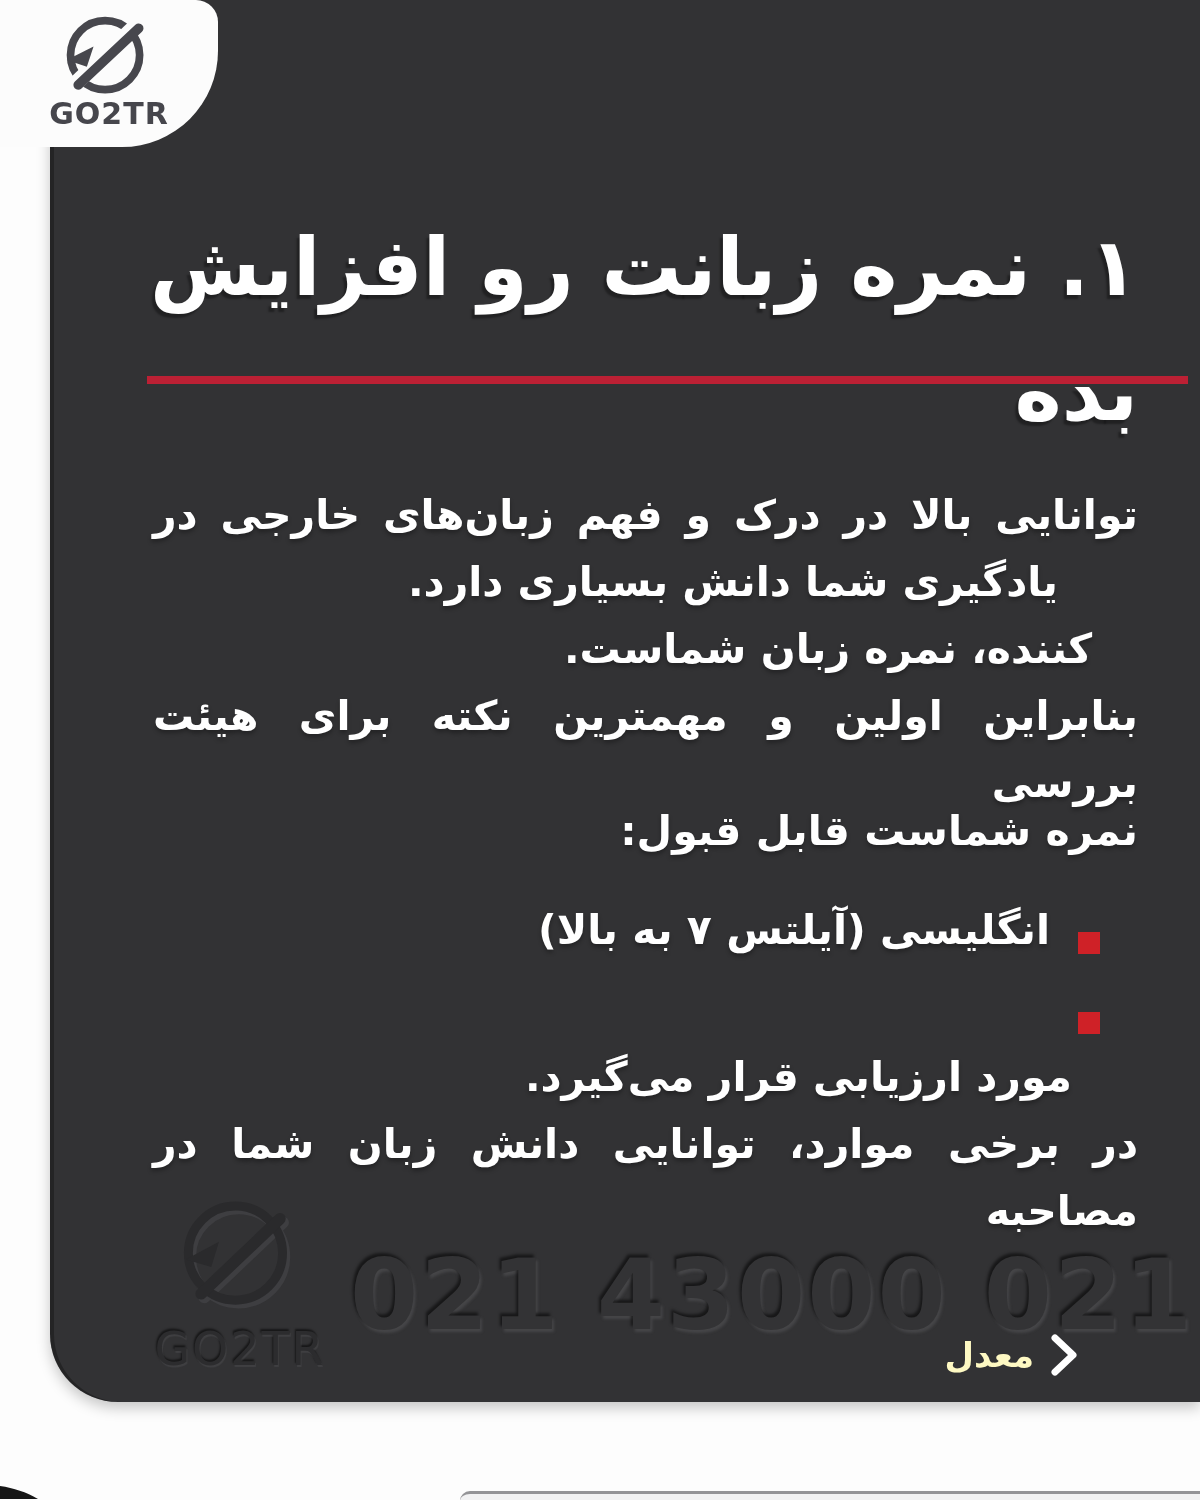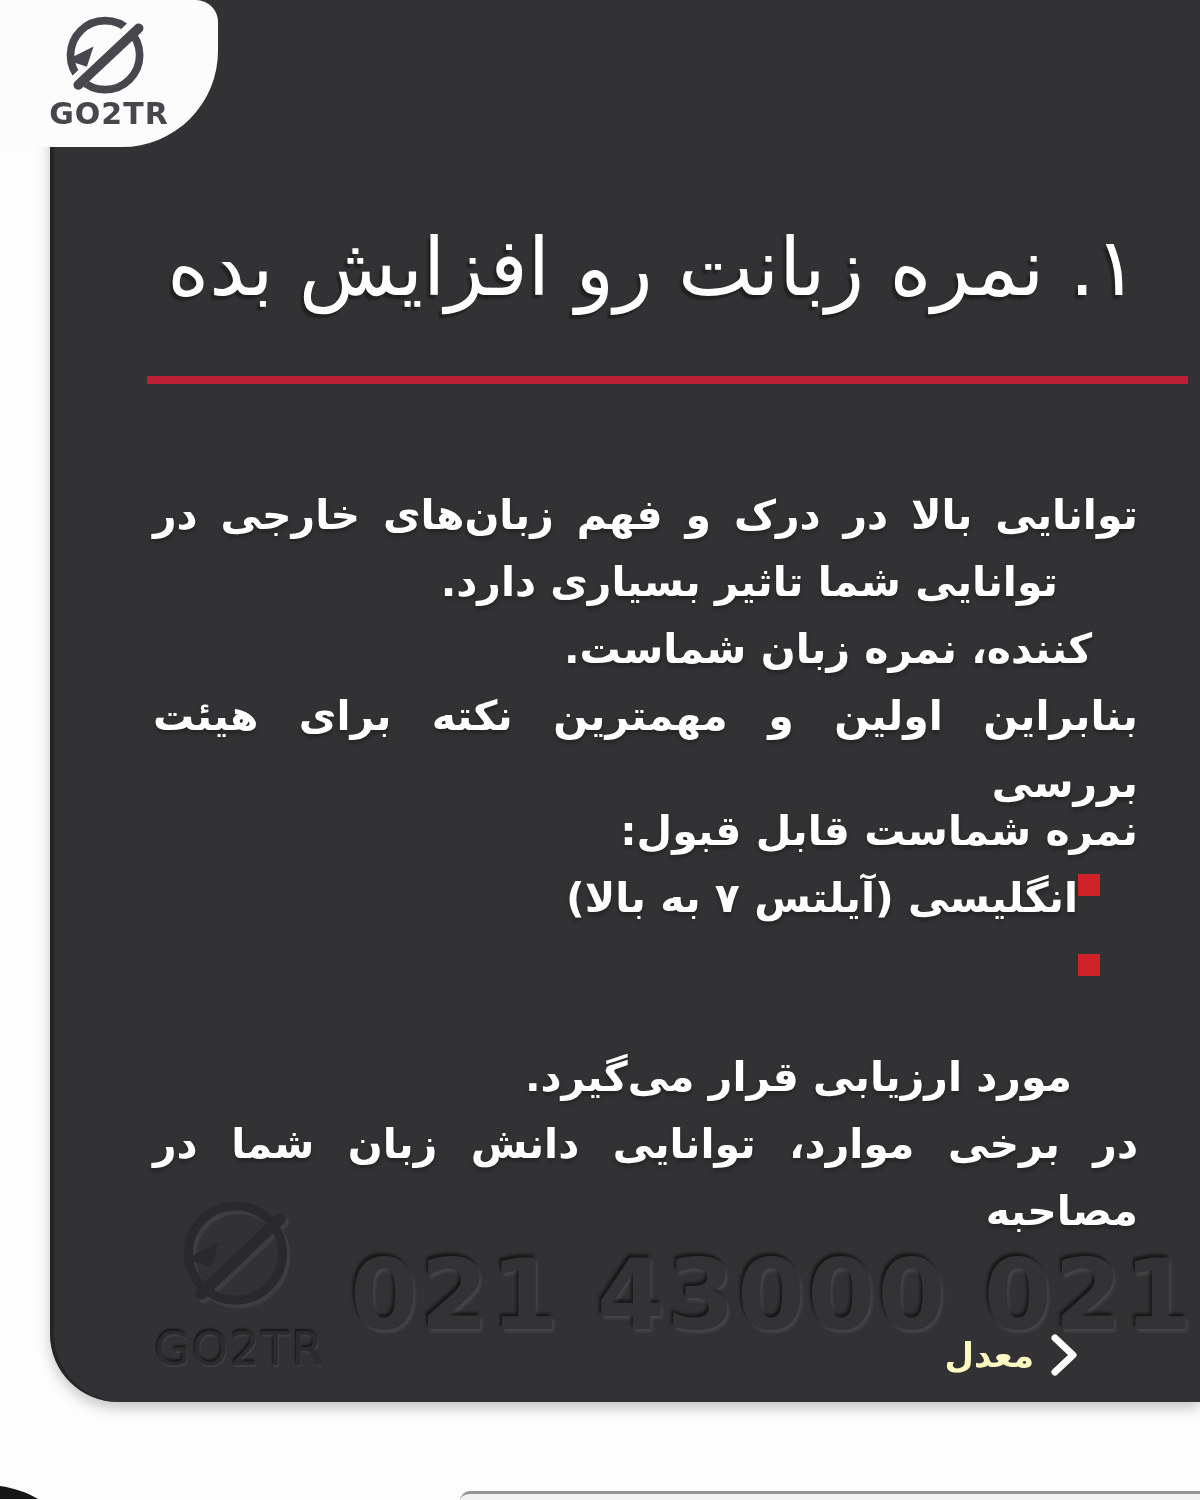--- a/index.html
+++ b/index.html
@@ -13,40 +13,40 @@
 
   
   .logo-blob{position:absolute;left:0;top:0;width:218px;height:147px;background:#fcfcfc;
              border-radius:0 22px 96px 0;}
   .logo-mark{position:absolute;left:54px;top:10px;}
   .logo-word{position:absolute;left:0;top:96px;width:218px;text-align:center;
              font-size:30px;font-weight:600;letter-spacing:1px;color:#46464c;}
 
   
   .title{position:absolute;right:62px;top:205px;margin:0;direction:rtl;text-align:right;
-         font-size:80px;line-height:125px;font-weight:400;color:#ffffff;
+         font-size:80px;line-height:125px;font-weight:700;color:#ffffff;
          text-shadow:-3px 4px 2px rgba(0,0,0,0.35);padding-left:33px;}
   .rule{position:absolute;left:97px;top:376px;width:1041px;height:8px;background:#bc2034;}
 
   
   .para{position:absolute;left:103px;right:62px;color:#ffffff;}
   .bline{direction:rtl;font-size:41px;font-weight:600;line-height:67px;height:67px;
          color:#ffffff;text-shadow:0 3px 4px rgba(0,0,0,0.30);}
   .just{text-align:justify;text-align-last:justify;}
   .flushr{text-align:right;}
   .ind-a{padding-right:80px;}
   .ind-b{padding-right:46px;}
   .ind-c{padding-right:66px;}
   .p1{top:482px;}
   .p2{top:1044px;}
   .list-header{position:absolute;right:62px;left:115px;top:798px;}
 
   
   .bullets{position:absolute;right:100px;left:115px;top:874px;}
-  .brow{display:flex;direction:rtl;align-items:flex-start;height:80px;}
+  .brow{display:flex;direction:rtl;align-items:flex-end;gap:28px;height:80px;}
   .bsq{width:22px;height:22px;background:#cf2127;flex:0 0 auto;}
   .btxt{direction:rtl;font-size:41px;font-weight:600;color:#ffffff;
         text-shadow:0 3px 4px rgba(0,0,0,0.30);}
 
   
   .wm-mark{position:absolute;left:118px;top:1192px;}
   .wm-word{position:absolute;left:95px;top:1322px;width:190px;text-align:center;
            font-size:46px;font-weight:400;letter-spacing:2px;color:#2c2c2e;
            text-shadow:1px 2px 1px rgba(95,95,100,0.30), -1px -2px 2px rgba(0,0,0,0.55);}
   .wm-phone{position:absolute;left:300px;top:1238px;font-size:98px;font-weight:700;
@@ -71,21 +71,21 @@
 <div class="page">
 
   <div class="card">
 
     <h1 class="title" dir="rtl" lang="fa">۱. نمره زبانت رو افزایش بده</h1>
 
     <div class="rule"></div>
 
     <div class="para p1">
       <div class="bline just" lang="fa">توانایی بالا در درک و فهم زبان‌های خارجی در</div>
-      <div class="bline flushr ind-a" lang="fa">توانایی شما تاثیر بسیاری دارد.</div>
+      <div class="bline flushr ind-a" lang="fa">یادگیری شما دانش بسیاری دارد.</div>
       <div class="bline flushr ind-b" lang="fa">کننده، نمره زبان شماست.</div>
       <div class="bline just" lang="fa">بنابراین اولین و مهمترین نکته برای هیئت بررسی</div>
     </div>
 
     <div class="list-header bline flushr" lang="fa">نمره شماست قابل قبول:</div>
 
     <div class="bullets">
       <div class="brow">
         <span class="bsq"></span>
         <span class="btxt" lang="fa">انگلیسی (آیلتس ۷ به بالا)</span>

